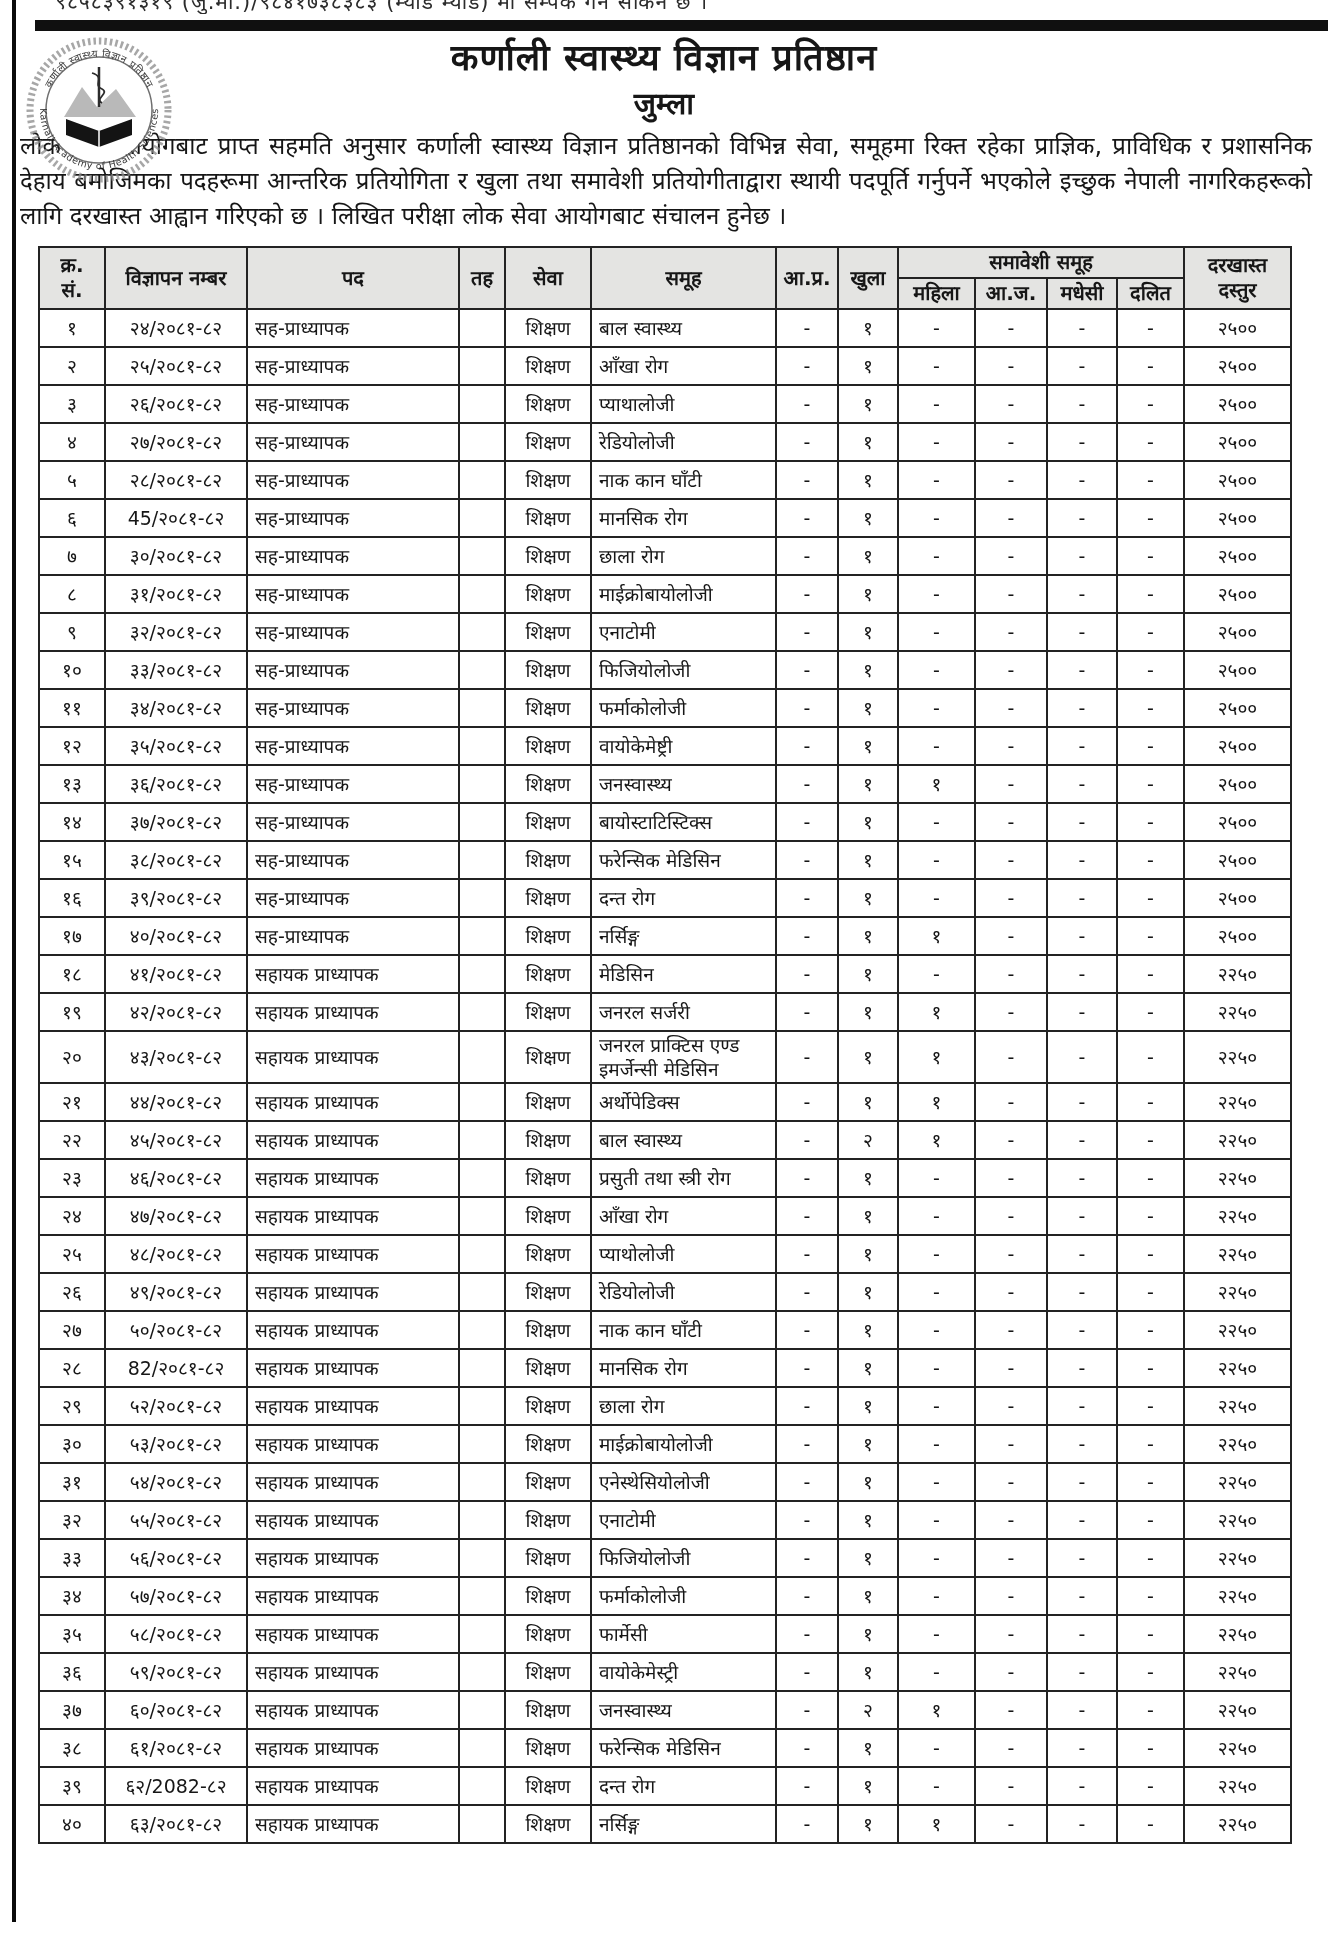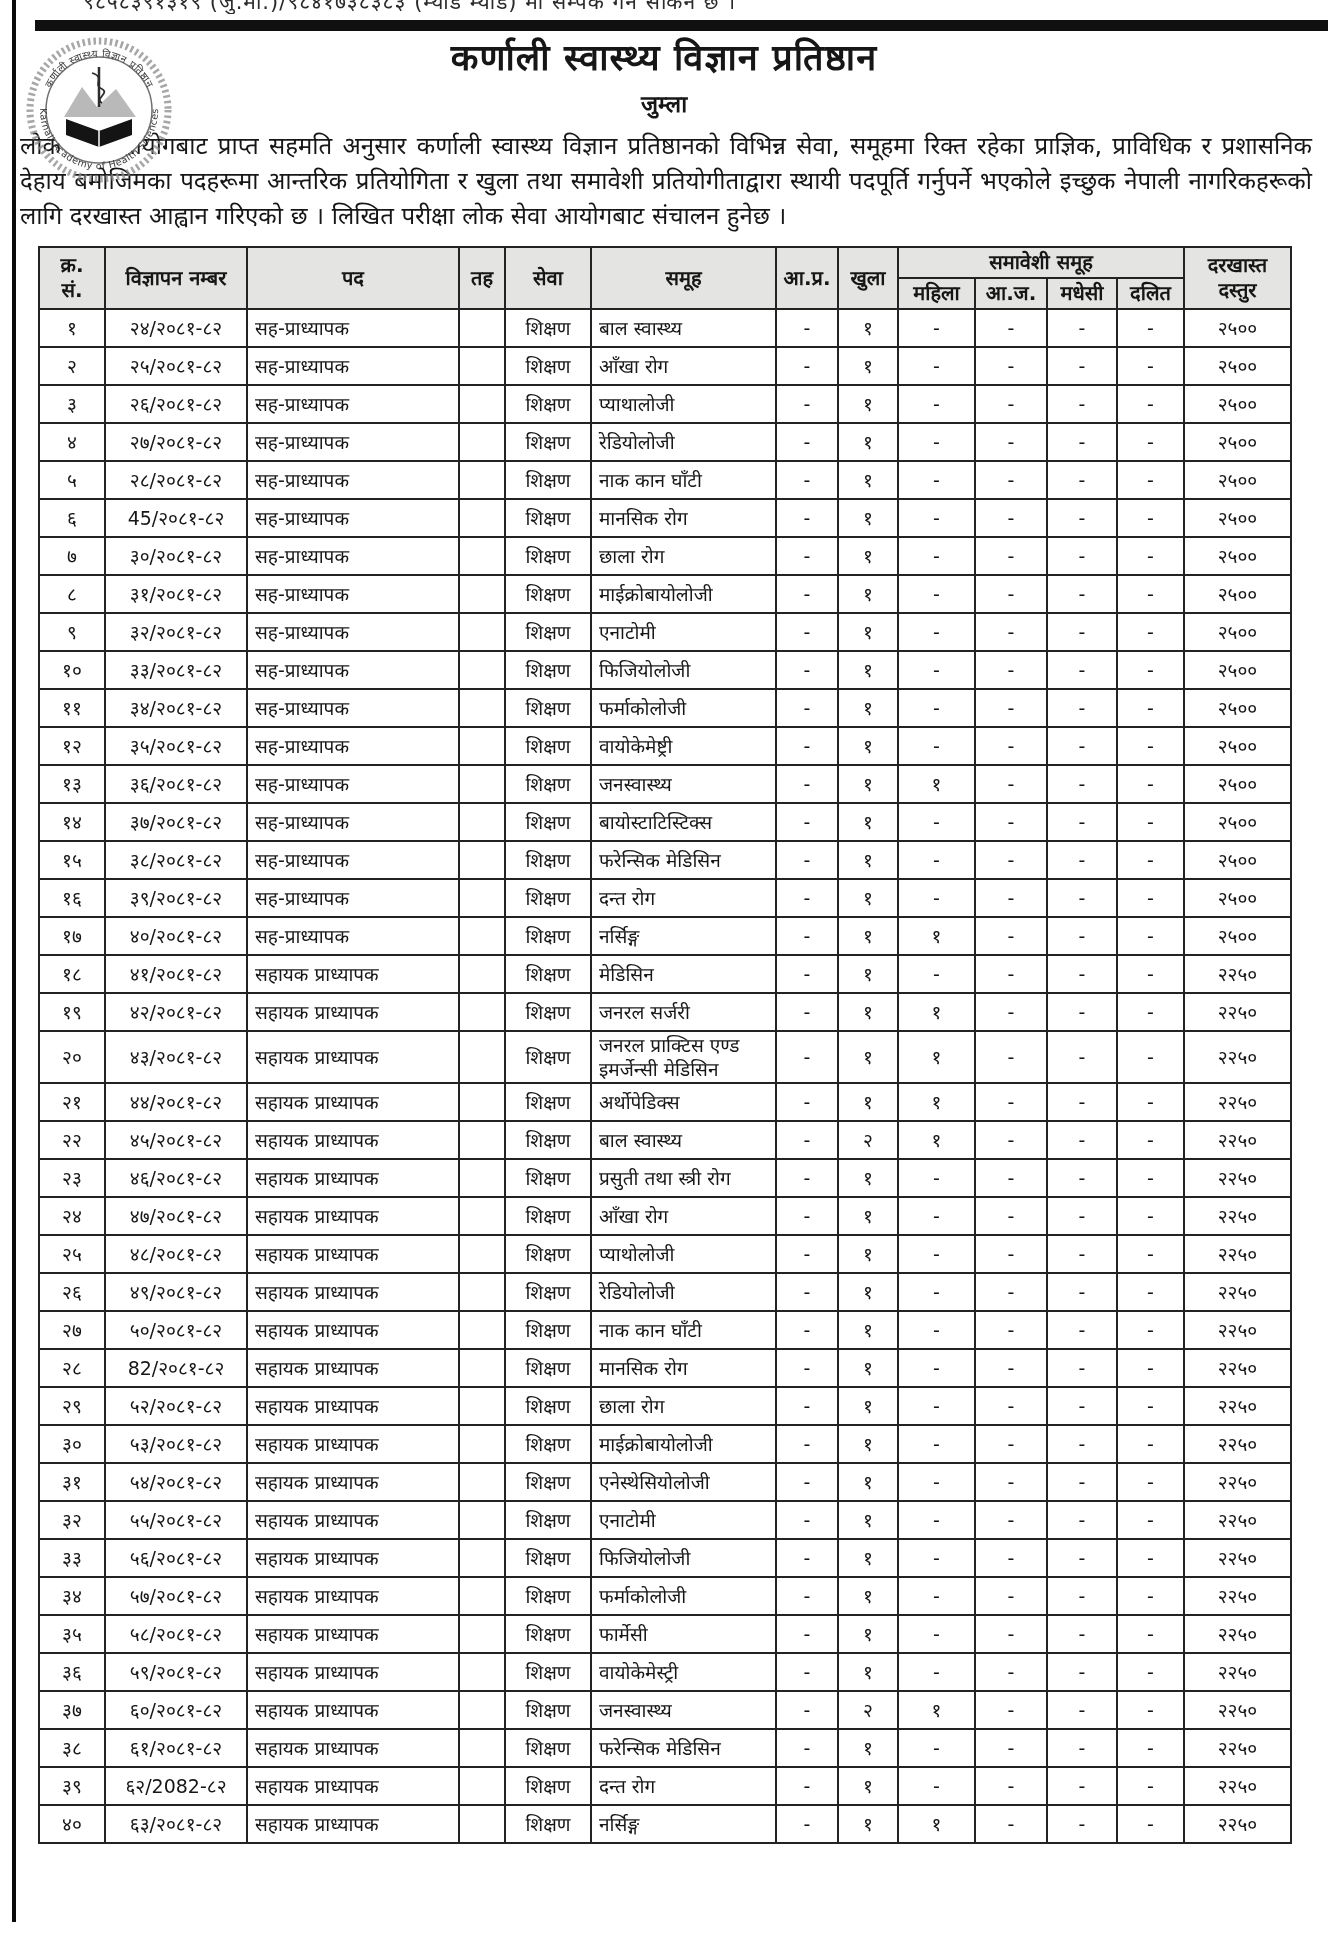--- a/index.html
+++ b/index.html
@@ -1,27 +1,27 @@
 <!DOCTYPE html>
 <html><head>
 <meta charset="utf-8">
 <style>
   html,body{margin:0;padding:0;}
   body{
     width:1328px;height:1948px;background:#ffffff;color:#161616;
     font-family:"DejaVu Sans",sans-serif;position:relative;overflow:hidden;
   }
   .left-rule{position:absolute;left:12px;top:0;width:4px;height:1922px;background:#0a0a0a;}
-  .top-clip{height:14px;overflow:hidden;margin-left:83px;margin-right:20px;}
+  .top-clip{height:14px;overflow:hidden;margin-left:55px;margin-right:20px;}
   .top-clip span{display:block;margin-top:-13px;font-size:21px;color:#2b2b2b;letter-spacing:1px;white-space:nowrap;}
   .top-bar{margin-left:35px;height:11px;background:#101010;margin-top:6px;}
   .header-block{position:relative;text-align:center;padding-top:6px;}
   .org-logo{position:absolute;left:24px;top:4px;}
   .org-name{font-size:36px;font-weight:bold;line-height:42px;letter-spacing:1px;}
-  .district{font-size:23px;font-weight:bold;margin-top:10px;line-height:30px;}
+  .district{font-size:30px;font-weight:bold;margin-top:10px;line-height:30px;}
   .notice-title{font-size:27px;font-weight:bold;margin-top:13px;line-height:32px;}
   .publish-date{font-size:20px;margin-top:16px;line-height:24px;}
   .intro{font-size:24px;line-height:35px;text-align:justify;margin:10px 16px 12px 20px;}
   table.vacancy{border-collapse:collapse;margin:10px 0 0 38px;width:1252px;table-layout:fixed;}
   table.vacancy th,table.vacancy td{border:2px solid #232323;}
   table.vacancy th{
     background:#e4e4e2;font-size:20px;font-weight:bold;text-align:center;
     white-space:pre-line;padding:2px 2px;line-height:25px;
   }
   table.vacancy td{height:34px;padding:1px 7px;font-size:19px;line-height:24px;background:#fff;}

